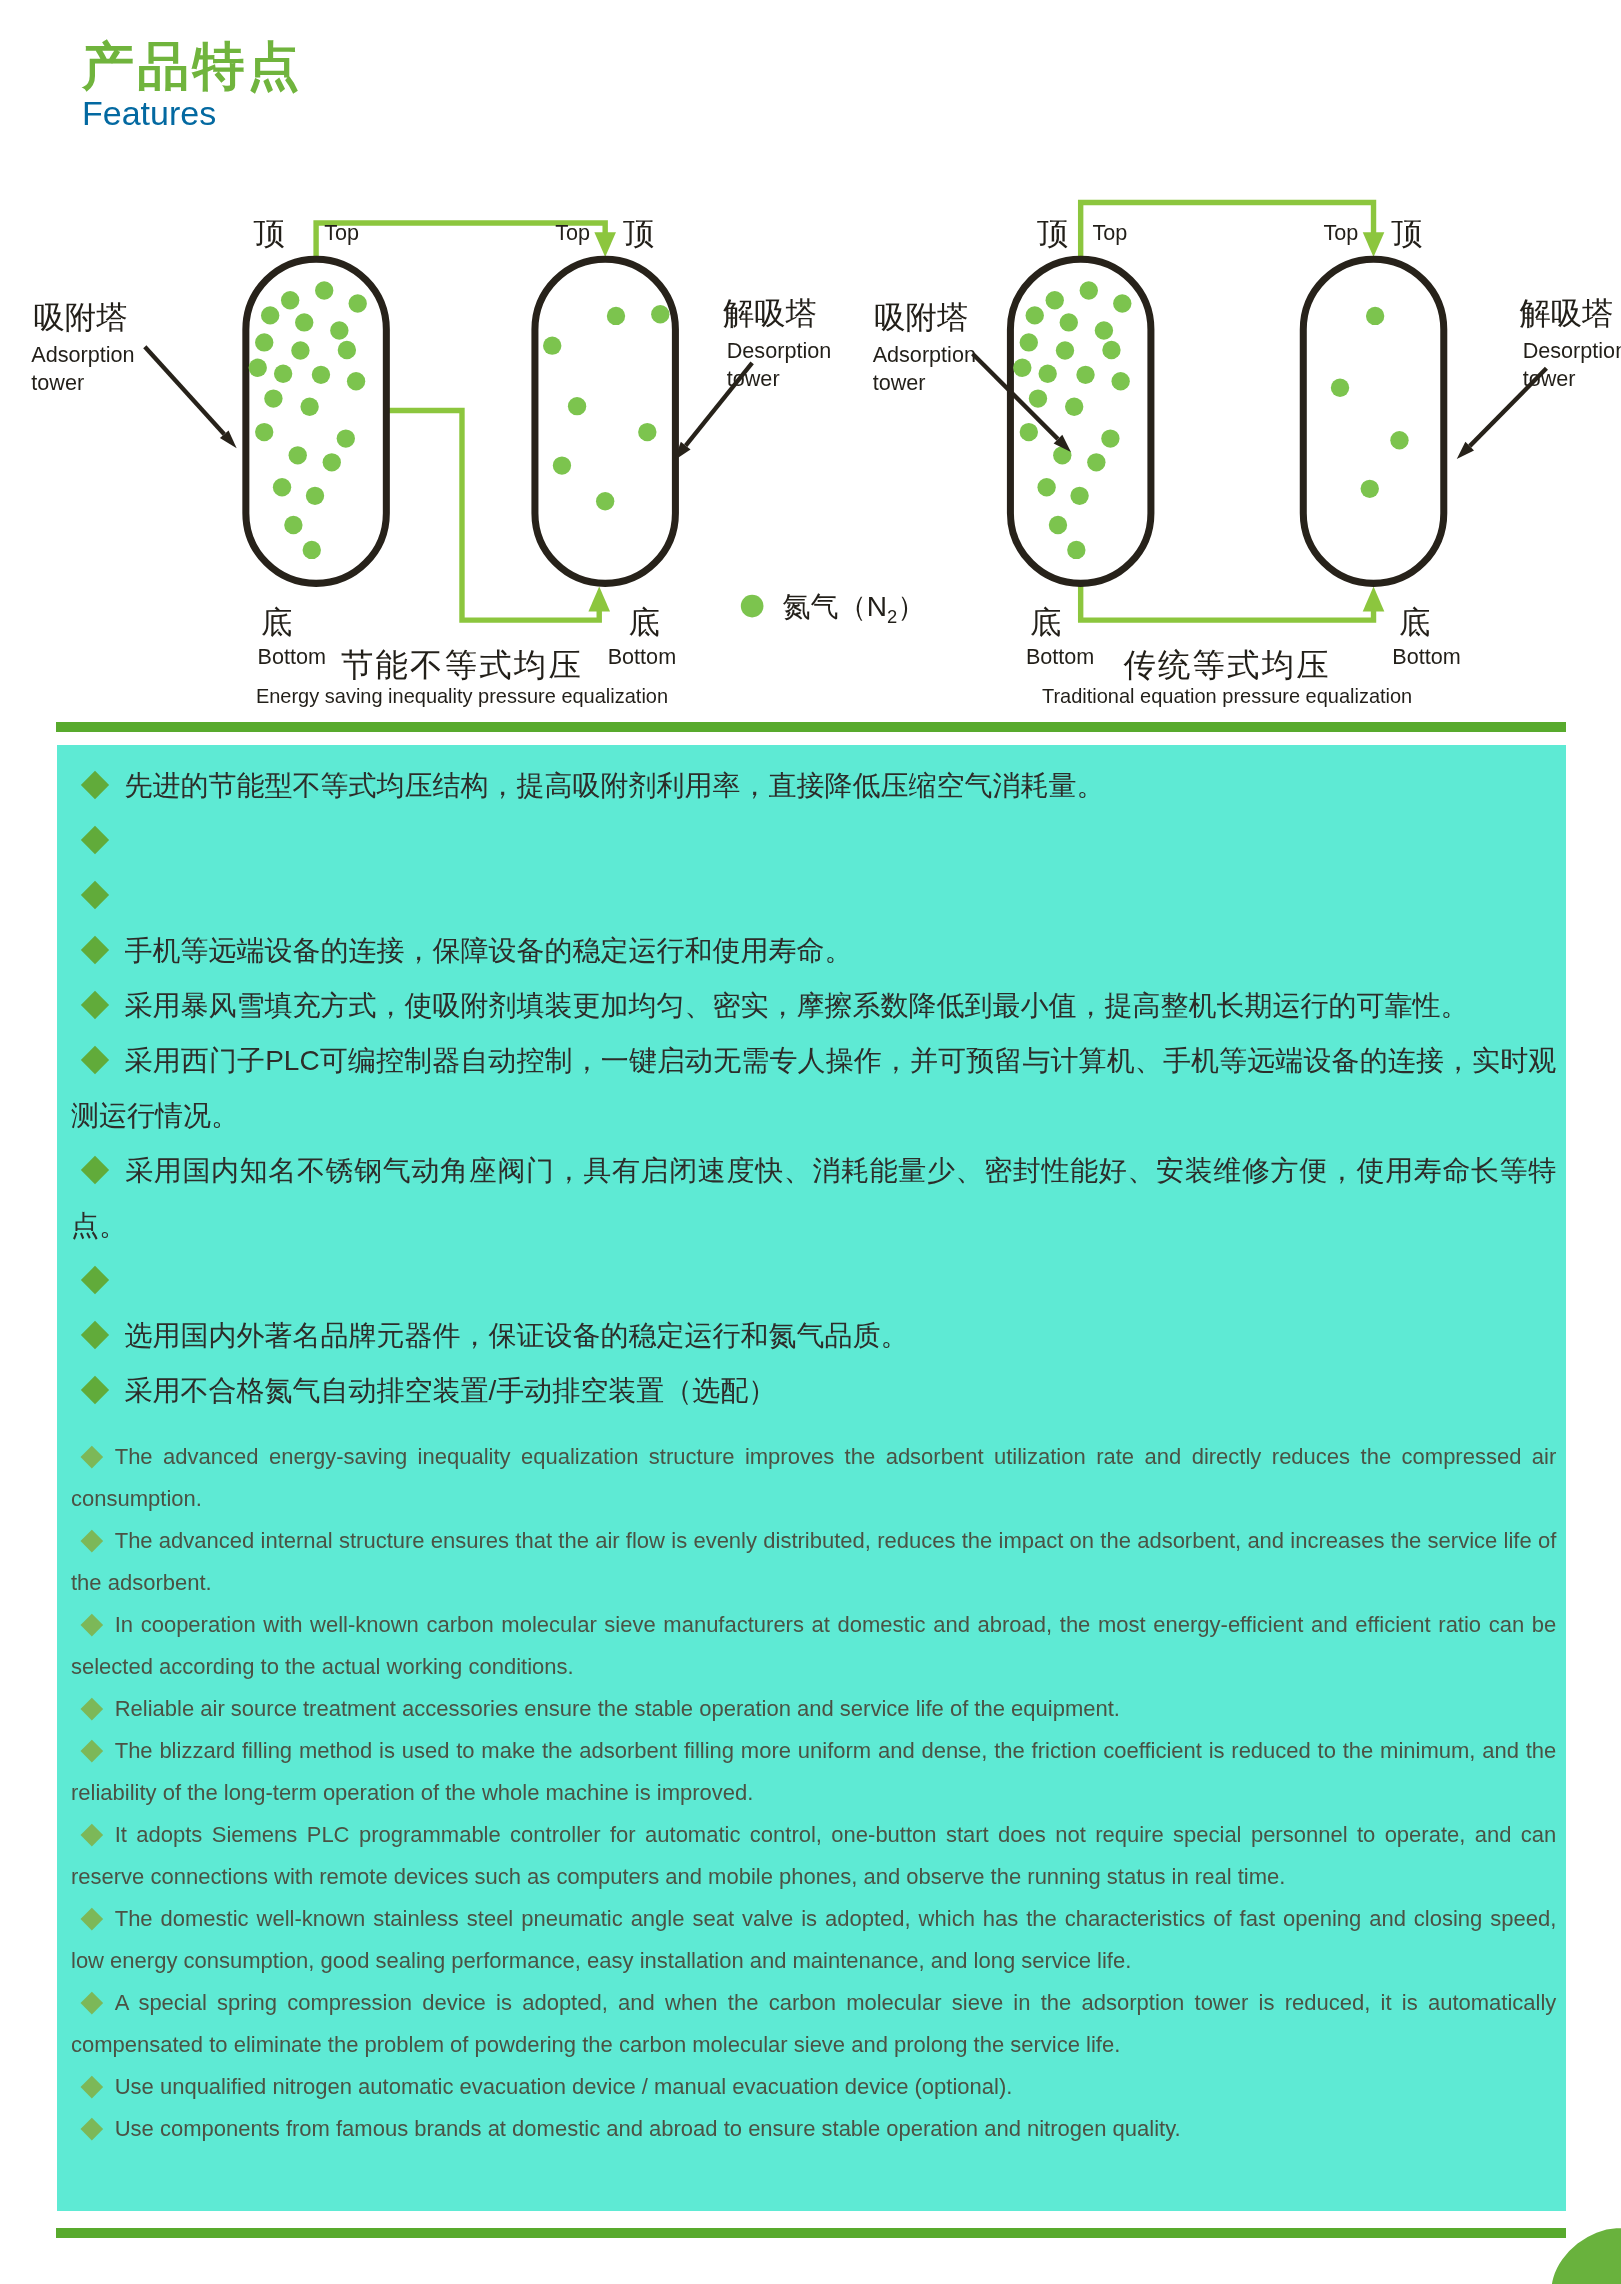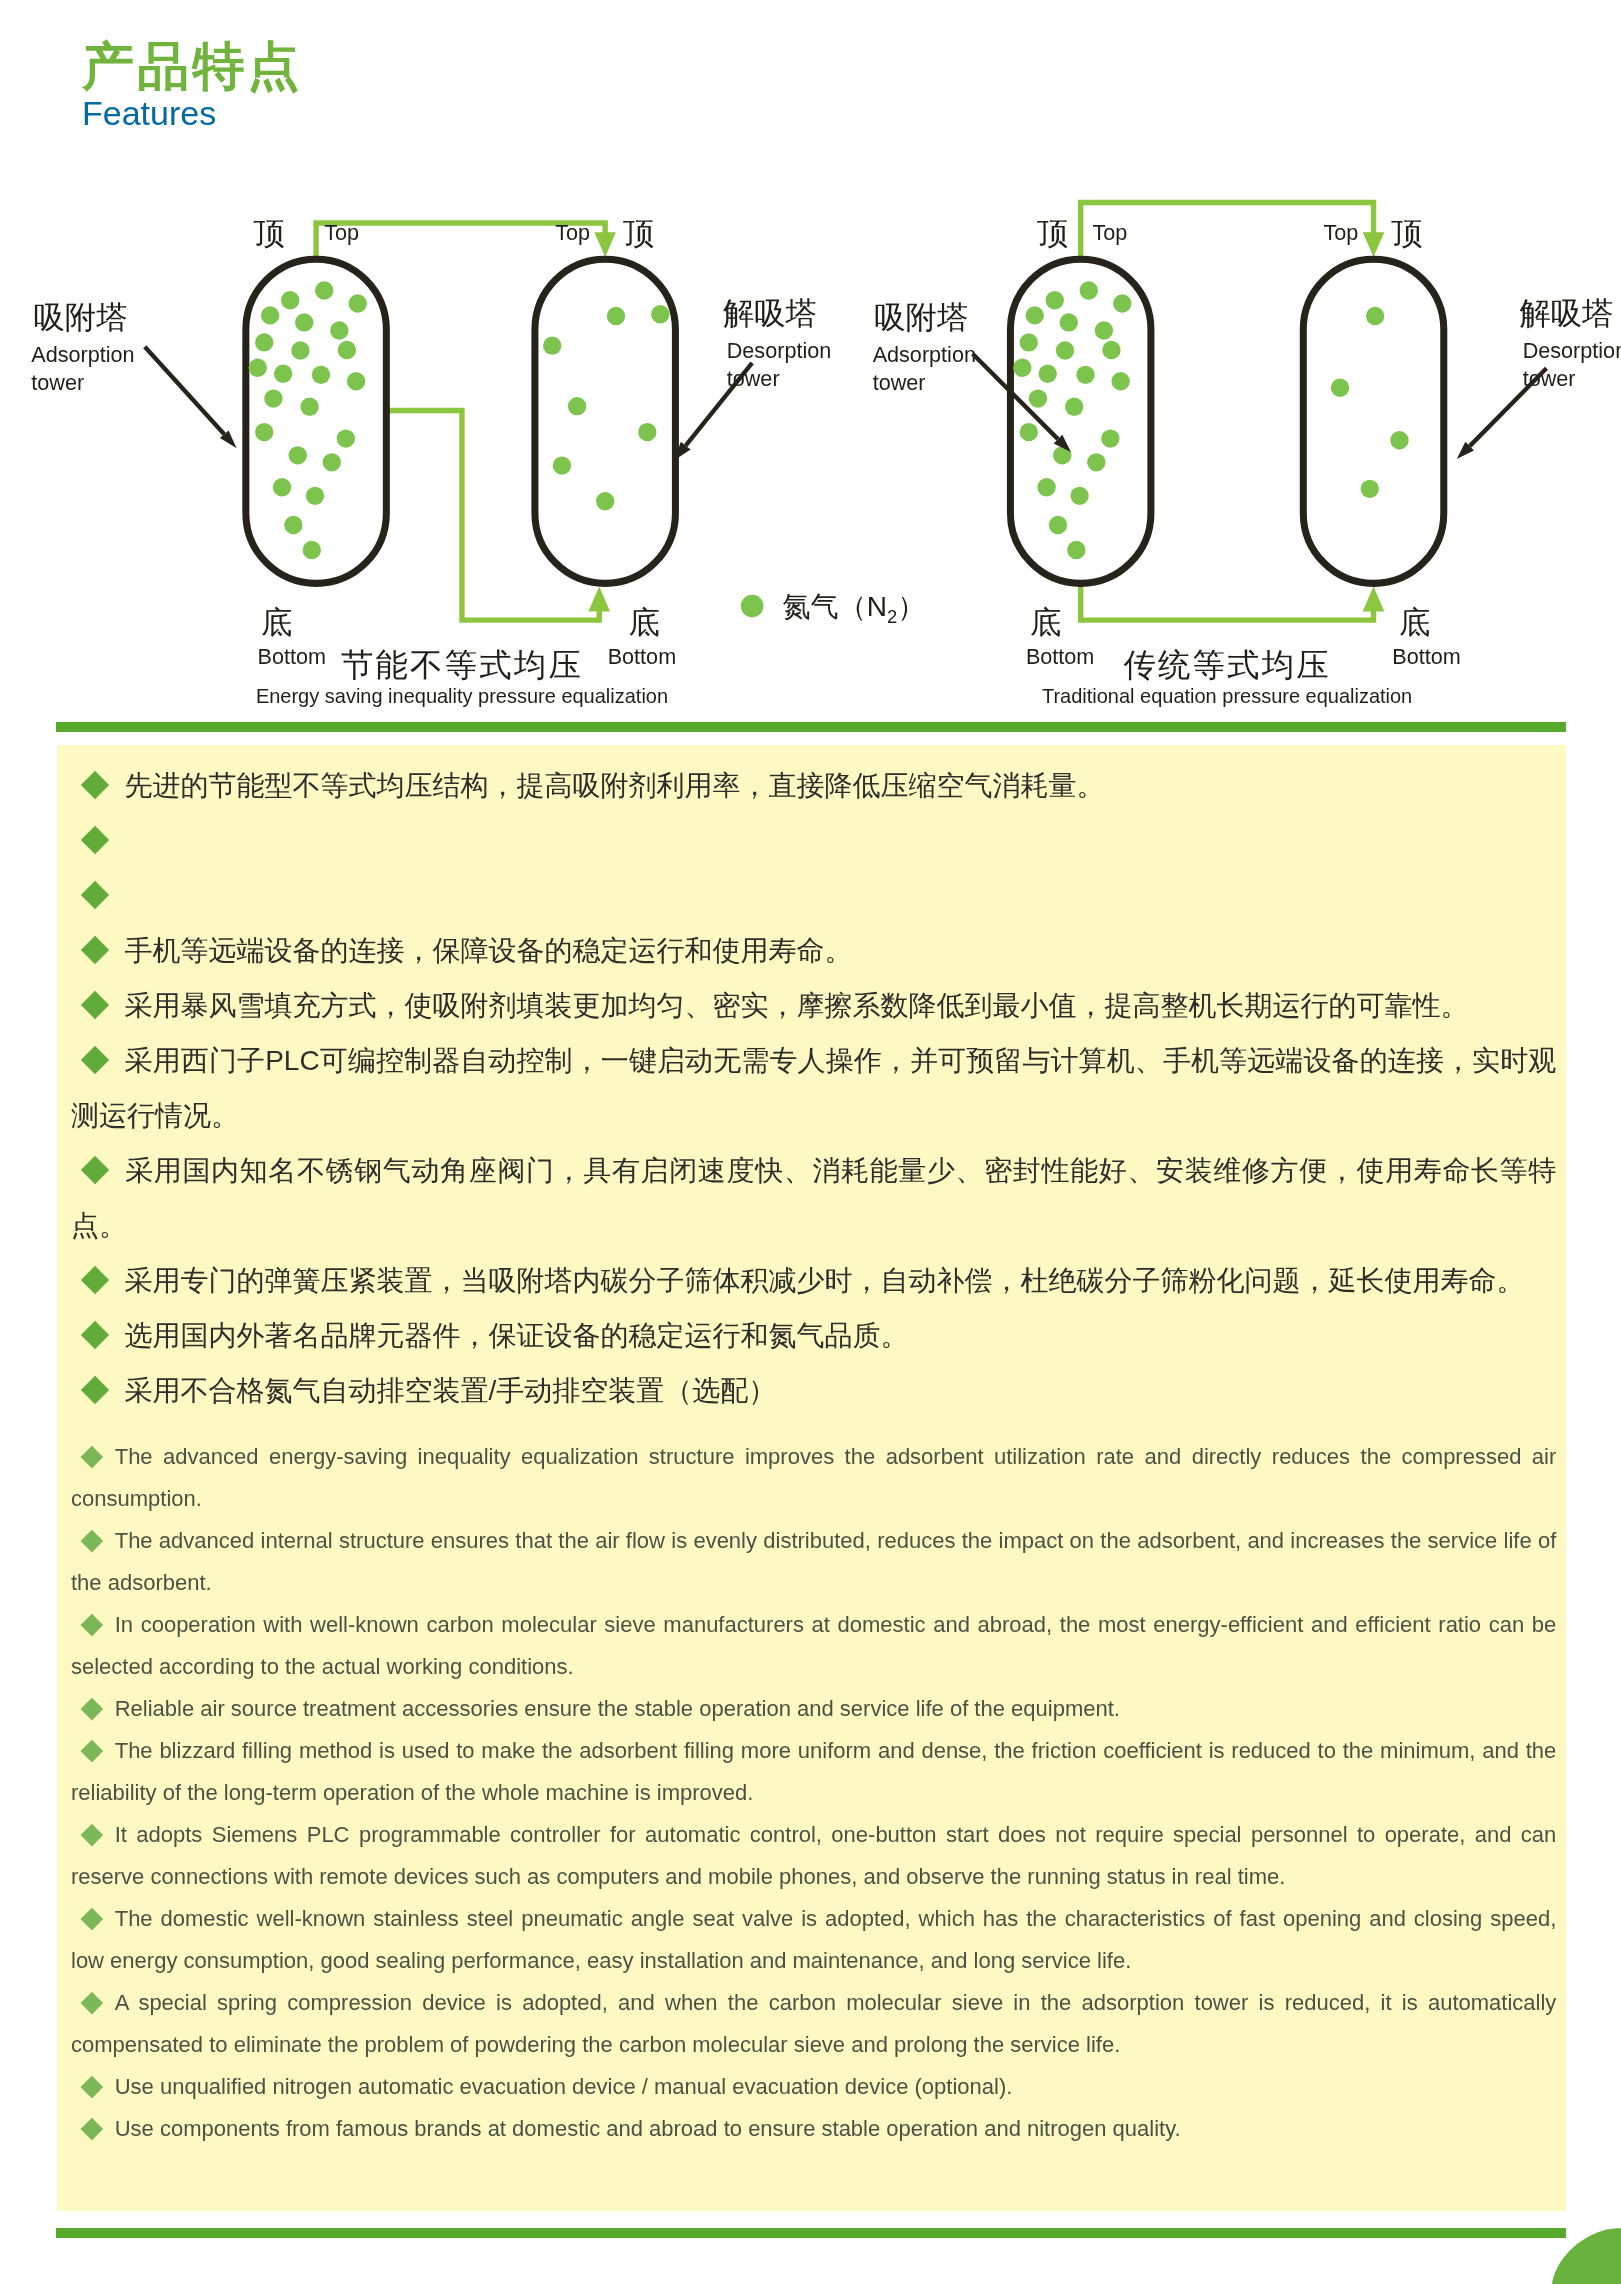--- a/index.html
+++ b/index.html
@@ -24,21 +24,21 @@
   .t-cap-cn{font-size:60px;fill:#221f19;font-weight:500;letter-spacing:4px;}
   .t-cap-en{font-size:37px;fill:#221f19;}
   .legend-t{font-size:52px;fill:#221f19;}
   
   .bar{position:absolute;left:56px;width:1510px;height:10.3px;background:#58aa2d;}
   .bar-top{top:722px;}
   .bar-bottom{top:2228px;}
   
   .features-box{
     position:absolute;left:57px;top:745px;width:1509px;height:1466px;
-    background:#fef9c3;box-sizing:border-box;padding:13px 9.7px 0 14px;
+    background:#5eead4;box-sizing:border-box;padding:13px 9.7px 0 14px;
   }
   .li{margin:0;text-align:justify;}
   .li-cn{font-size:28px;line-height:55px;color:#2d2d2a;}
   .li-en{font-size:22px;line-height:42px;color:#4b5244;}
   .en-list{margin-top:18.4px;}
   .dm{display:inline-block;transform:rotate(45deg);}
   .dm-cn{width:20px;height:20px;background:#61ab3a;margin:0 19.5px 0 14px;}
   .dm-en{width:15.7px;height:15.7px;background:#7cb858;margin:0 15px 0 13px;}
   
   .corner-leaf{
@@ -207,21 +207,21 @@
 
 <div class="features-box">
   <div>
     <p class="li li-cn"><span class="dm dm-cn"></span><span>先进的节能型不等式均压结构，提高吸附剂利用率，直接降低压缩空气消耗量。</span></p>
     <p class="li li-cn"><span class="dm dm-cn"></span></p>
     <p class="li li-cn"><span class="dm dm-cn"></span></p>
     <p class="li li-cn"><span class="dm dm-cn"></span><span>手机等远端设备的连接，保障设备的稳定运行和使用寿命。</span></p>
     <p class="li li-cn"><span class="dm dm-cn"></span><span>采用暴风雪填充方式，使吸附剂填装更加均匀、密实，摩擦系数降低到最小值，提高整机长期运行的可靠性。</span></p>
     <p class="li li-cn"><span class="dm dm-cn"></span><span>采用西门子PLC可编控制器自动控制，一键启动无需专人操作，并可预留与计算机、手机等远端设备的连接，实时观测运行情况。</span></p>
     <p class="li li-cn"><span class="dm dm-cn"></span><span>采用国内知名不锈钢气动角座阀门，具有启闭速度快、消耗能量少、密封性能好、安装维修方便，使用寿命长等特点。</span></p>
-    <p class="li li-cn"><span class="dm dm-cn"></span><span>采用专门的弹簧压紧装置，当吸附塔内碳分子筛体积减少时，自动补偿，杜绝碳分子筛粉化问题，延长使用寿命。</span></p>
+    <p class="li li-cn"><span class="dm dm-cn"></span></p>
     <p class="li li-cn"><span class="dm dm-cn"></span><span>选用国内外著名品牌元器件，保证设备的稳定运行和氮气品质。</span></p>
     <p class="li li-cn"><span class="dm dm-cn"></span><span>采用不合格氮气自动排空装置/手动排空装置（选配）</span></p>
   </div>
   <div class="en-list">
     <p class="li li-en"><span class="dm dm-en"></span><span>The advanced energy-saving inequality equalization structure improves the adsorbent utilization rate and directly reduces the compressed air consumption.</span></p>
     <p class="li li-en"><span class="dm dm-en"></span><span>The advanced internal structure ensures that the air flow is evenly distributed, reduces the impact on the adsorbent, and increases the service life of the adsorbent.</span></p>
     <p class="li li-en"><span class="dm dm-en"></span><span>In cooperation with well-known carbon molecular sieve manufacturers at domestic and abroad, the most energy-efficient and efficient ratio can be selected according to the actual working conditions.</span></p>
     <p class="li li-en"><span class="dm dm-en"></span><span>Reliable air source treatment accessories ensure the stable operation and service life of the equipment.</span></p>
     <p class="li li-en"><span class="dm dm-en"></span><span>The blizzard filling method is used to make the adsorbent filling more uniform and dense, the friction coefficient is reduced to the minimum, and the reliability of the long-term operation of the whole machine is improved.</span></p>
     <p class="li li-en"><span class="dm dm-en"></span><span>It adopts Siemens PLC programmable controller for automatic control, one-button start does not require special personnel to operate, and can reserve connections with remote devices such as computers and mobile phones, and observe the running status in real time.</span></p>

